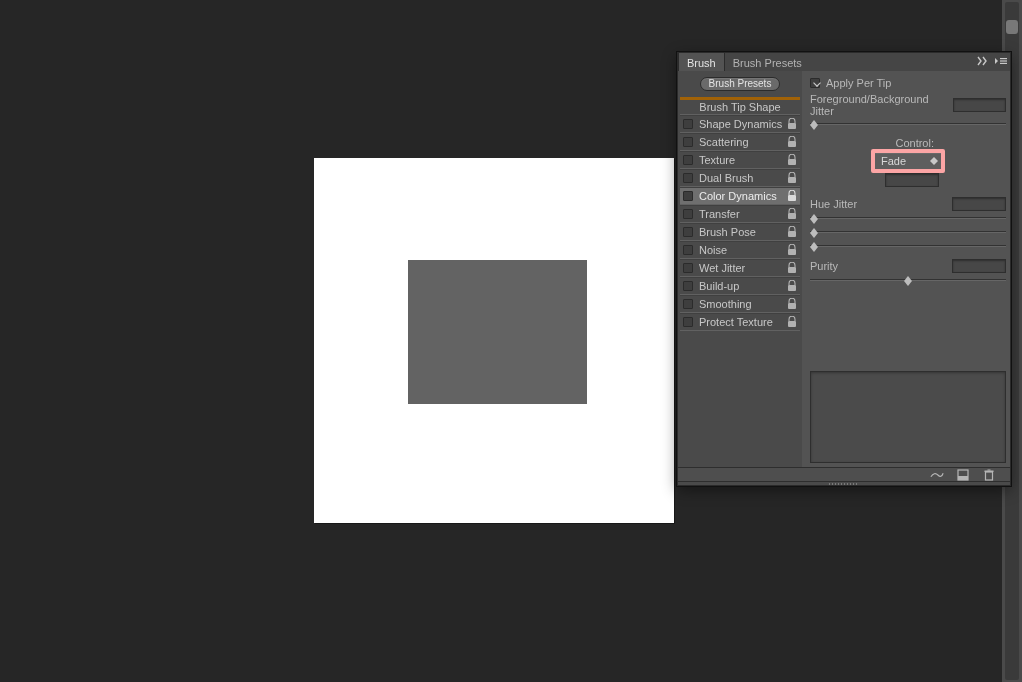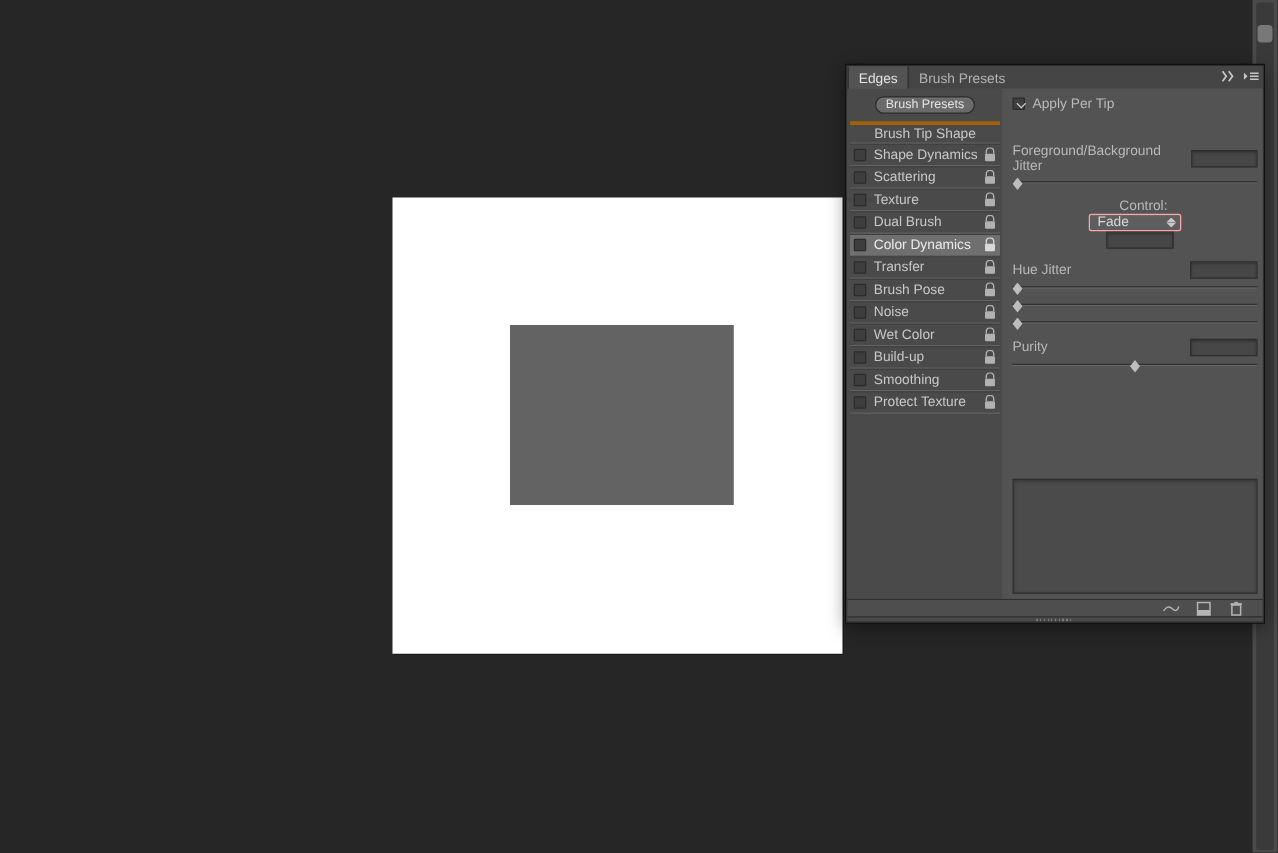--- a/index.html
+++ b/index.html
@@ -93,21 +93,21 @@
   .lock {
     width: 10px; height: 12px; flex:none; margin-left:2px; opacity:0.9;
   }
   .lock svg { display:block; }
 
   .right-col {
     flex:1; padding: 6px 4px 4px 8px; background:#535353;
     position: relative;
   }
   .row { display:flex; align-items:center; margin-bottom: 6px; position:relative; }
-  .apply-row { margin-bottom: 26px; }
+  .apply-row { margin-bottom: 4px; }
   .apply-chk {
     width: 10px; height: 10px; border: 1px solid #2b2b2b; background:#3e3e3e;
     margin-right: 6px; position:relative; border-radius:1px;
   }
   .apply-chk::after {
     content:""; position:absolute; left:1px; top:-1px; width:8px; height:8px;
     border-right:2px solid #c8c8c8; border-bottom:2px solid #c8c8c8;
     transform: rotate(45deg) scale(0.55);
   }
   .field-label { color:#b9b9b9; font-size:11px; }
@@ -120,21 +120,21 @@
     background: #434343; border-top:1px solid #323232; border-bottom:1px solid #666;
   }
   .slider .knob {
     position:absolute; left:0; top:-4px; width:8px; height:10px;
   }
   .slider .knob svg { display:block; }
 
   .control-row { display:flex; align-items:center; margin: 0 0 10px 0; flex-direction: column; }
   .control-label { width: 58px; text-align:right; margin-right:6px; color:#b9b9b9; font-size:11px; }
   .dropdown {
-    height: 14px; background:#5e5e5e; border:1px solid #fca5a5; border-radius:2px;
+    height: 24px; background:#5e5e5e; border:4px solid #fca5a5; border-radius:2px;
     display:flex; align-items:center; padding: 0 3px 0 6px; color:#d8d8d8; font-size:11px;
     min-width: 74px; position:relative;
     box-shadow: inset 0 1px 0 rgba(255,255,255,0.07);
     justify-content: flex-end;
   }
   .dropdown .dd-arrows {
     margin-left:auto; width:8px; display:flex; flex-direction:column; align-items:center; gap:0;
   }
   .dd-arrows svg { display:block; }
   .preview-box {
@@ -166,21 +166,21 @@
   </div>
 </div>
 
 <div class="vscroll-edge">
   <div class="groove"></div>
   <div class="thumb"></div>
 </div>
 
 <div class="panel">
   <div class="panel-tabs">
-    <div class="tab active">Edges</div>
+    <div class="tab active">Brush</div>
     <div class="tab inactive">Brush Presets</div>
     <div class="tab-right-icons">
       <div class="collapse-arrows">
         <svg width="12" height="10" viewBox="0 0 12 10">
             <path d="M1 1 L4 5 L1 9 M6 1 L9 5 L6 9" stroke="#c8c8c8" stroke-width="1.4" fill="none"></path>
           </svg>
       </div>
       <div class="flymenu">
         <svg width="12" height="10" viewBox="0 0 12 10">
           <path d="M0 2 L3 5 L0 8 Z" fill="#c8c8c8"></path>
@@ -277,21 +277,21 @@
           <span class="label">Noise</span>
           <span class="lock">
               <svg width="10" height="12" viewBox="0 0 10 12">
                 <path d="M2 5 V3.2 a3 3 0 0 1 6 0 V5" stroke="#bdbdbd" stroke-width="1.1" fill="none"></path>
                 <rect x="1" y="5" width="8" height="6" rx="1" fill="#bdbdbd"></rect>
               </svg>
             </span>
         </div>
         <div class="opt">
           <span class="chk"></span>
-          <span class="label">Wet Color</span>
+          <span class="label">Wet Jitter</span>
           <span class="lock">
               <svg width="10" height="12" viewBox="0 0 10 12">
                 <path d="M2 5 V3.2 a3 3 0 0 1 6 0 V5" stroke="#bdbdbd" stroke-width="1.1" fill="none"></path>
                 <rect x="1" y="5" width="8" height="6" rx="1" fill="#bdbdbd"></rect>
               </svg>
             </span>
         </div>
         <div class="opt">
           <span class="chk"></span>
           <span class="label">Build-up</span>

